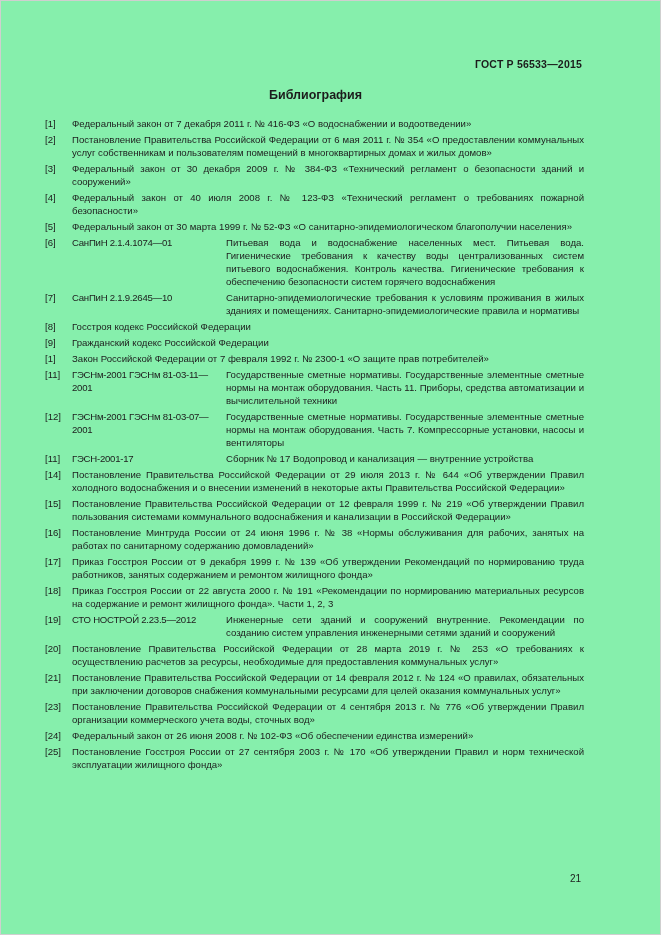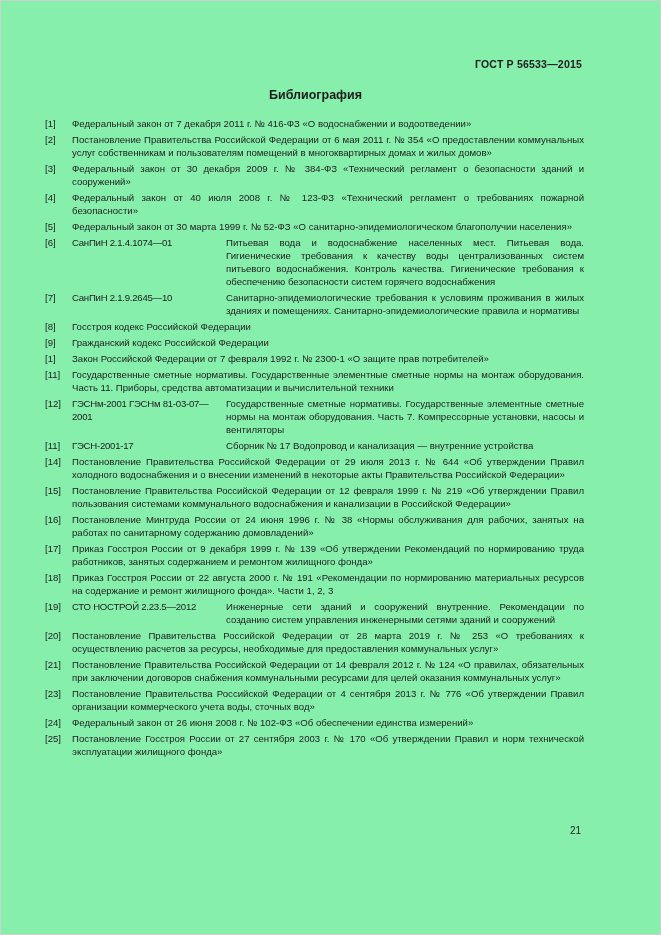--- a/index.html
+++ b/index.html
@@ -64,21 +64,21 @@
     width: 154px;
     flex: 0 0 154px;
     letter-spacing: -0.25px;
   }
   .desc {
     flex: 1 1 auto;
     text-align: justify;
   }
   .page-num {
     position: absolute;
-    top: 824px;
+    top: 872px;
     right: 79px;
     font-size: 10px;
   }
 </style>
 </head>
 <body>
 
 <div class="page">
   <div class="doc-code">ГОСТ Р 56533—2015</div>
 
@@ -127,20 +127,21 @@
         <span class="num">[9]</span>
         <div class="body">Гражданский кодекс Российской Федерации</div>
       </div>
       <div class="entry">
         <span class="num">[1]</span>
         <div class="body">Закон Российской Федерации от 7 февраля 1992 г. № 2300-1 «О защите прав потребителей»</div>
       </div>
       <div class="entry">
         <span class="num">[11]</span>
         <div class="body two">
+          <span class="label">ГЭСНм-2001 ГЭСНм 81-03-11—2001</span>
           <span class="desc">Государственные сметные нормативы. Государственные элементные сметные нормы на монтаж оборудования. Часть 11. Приборы, средства автоматизации и вычислительной техники</span>
         </div>
       </div>
       <div class="entry">
         <span class="num">[12]</span>
         <div class="body two">
           <span class="label">ГЭСНм-2001 ГЭСНм 81-03-07—2001</span>
           <span class="desc">Государственные сметные нормативы. Государственные элементные сметные нормы на монтаж оборудования. Часть 7. Компрессорные установки, насосы и вентиляторы</span>
         </div>
       </div>

